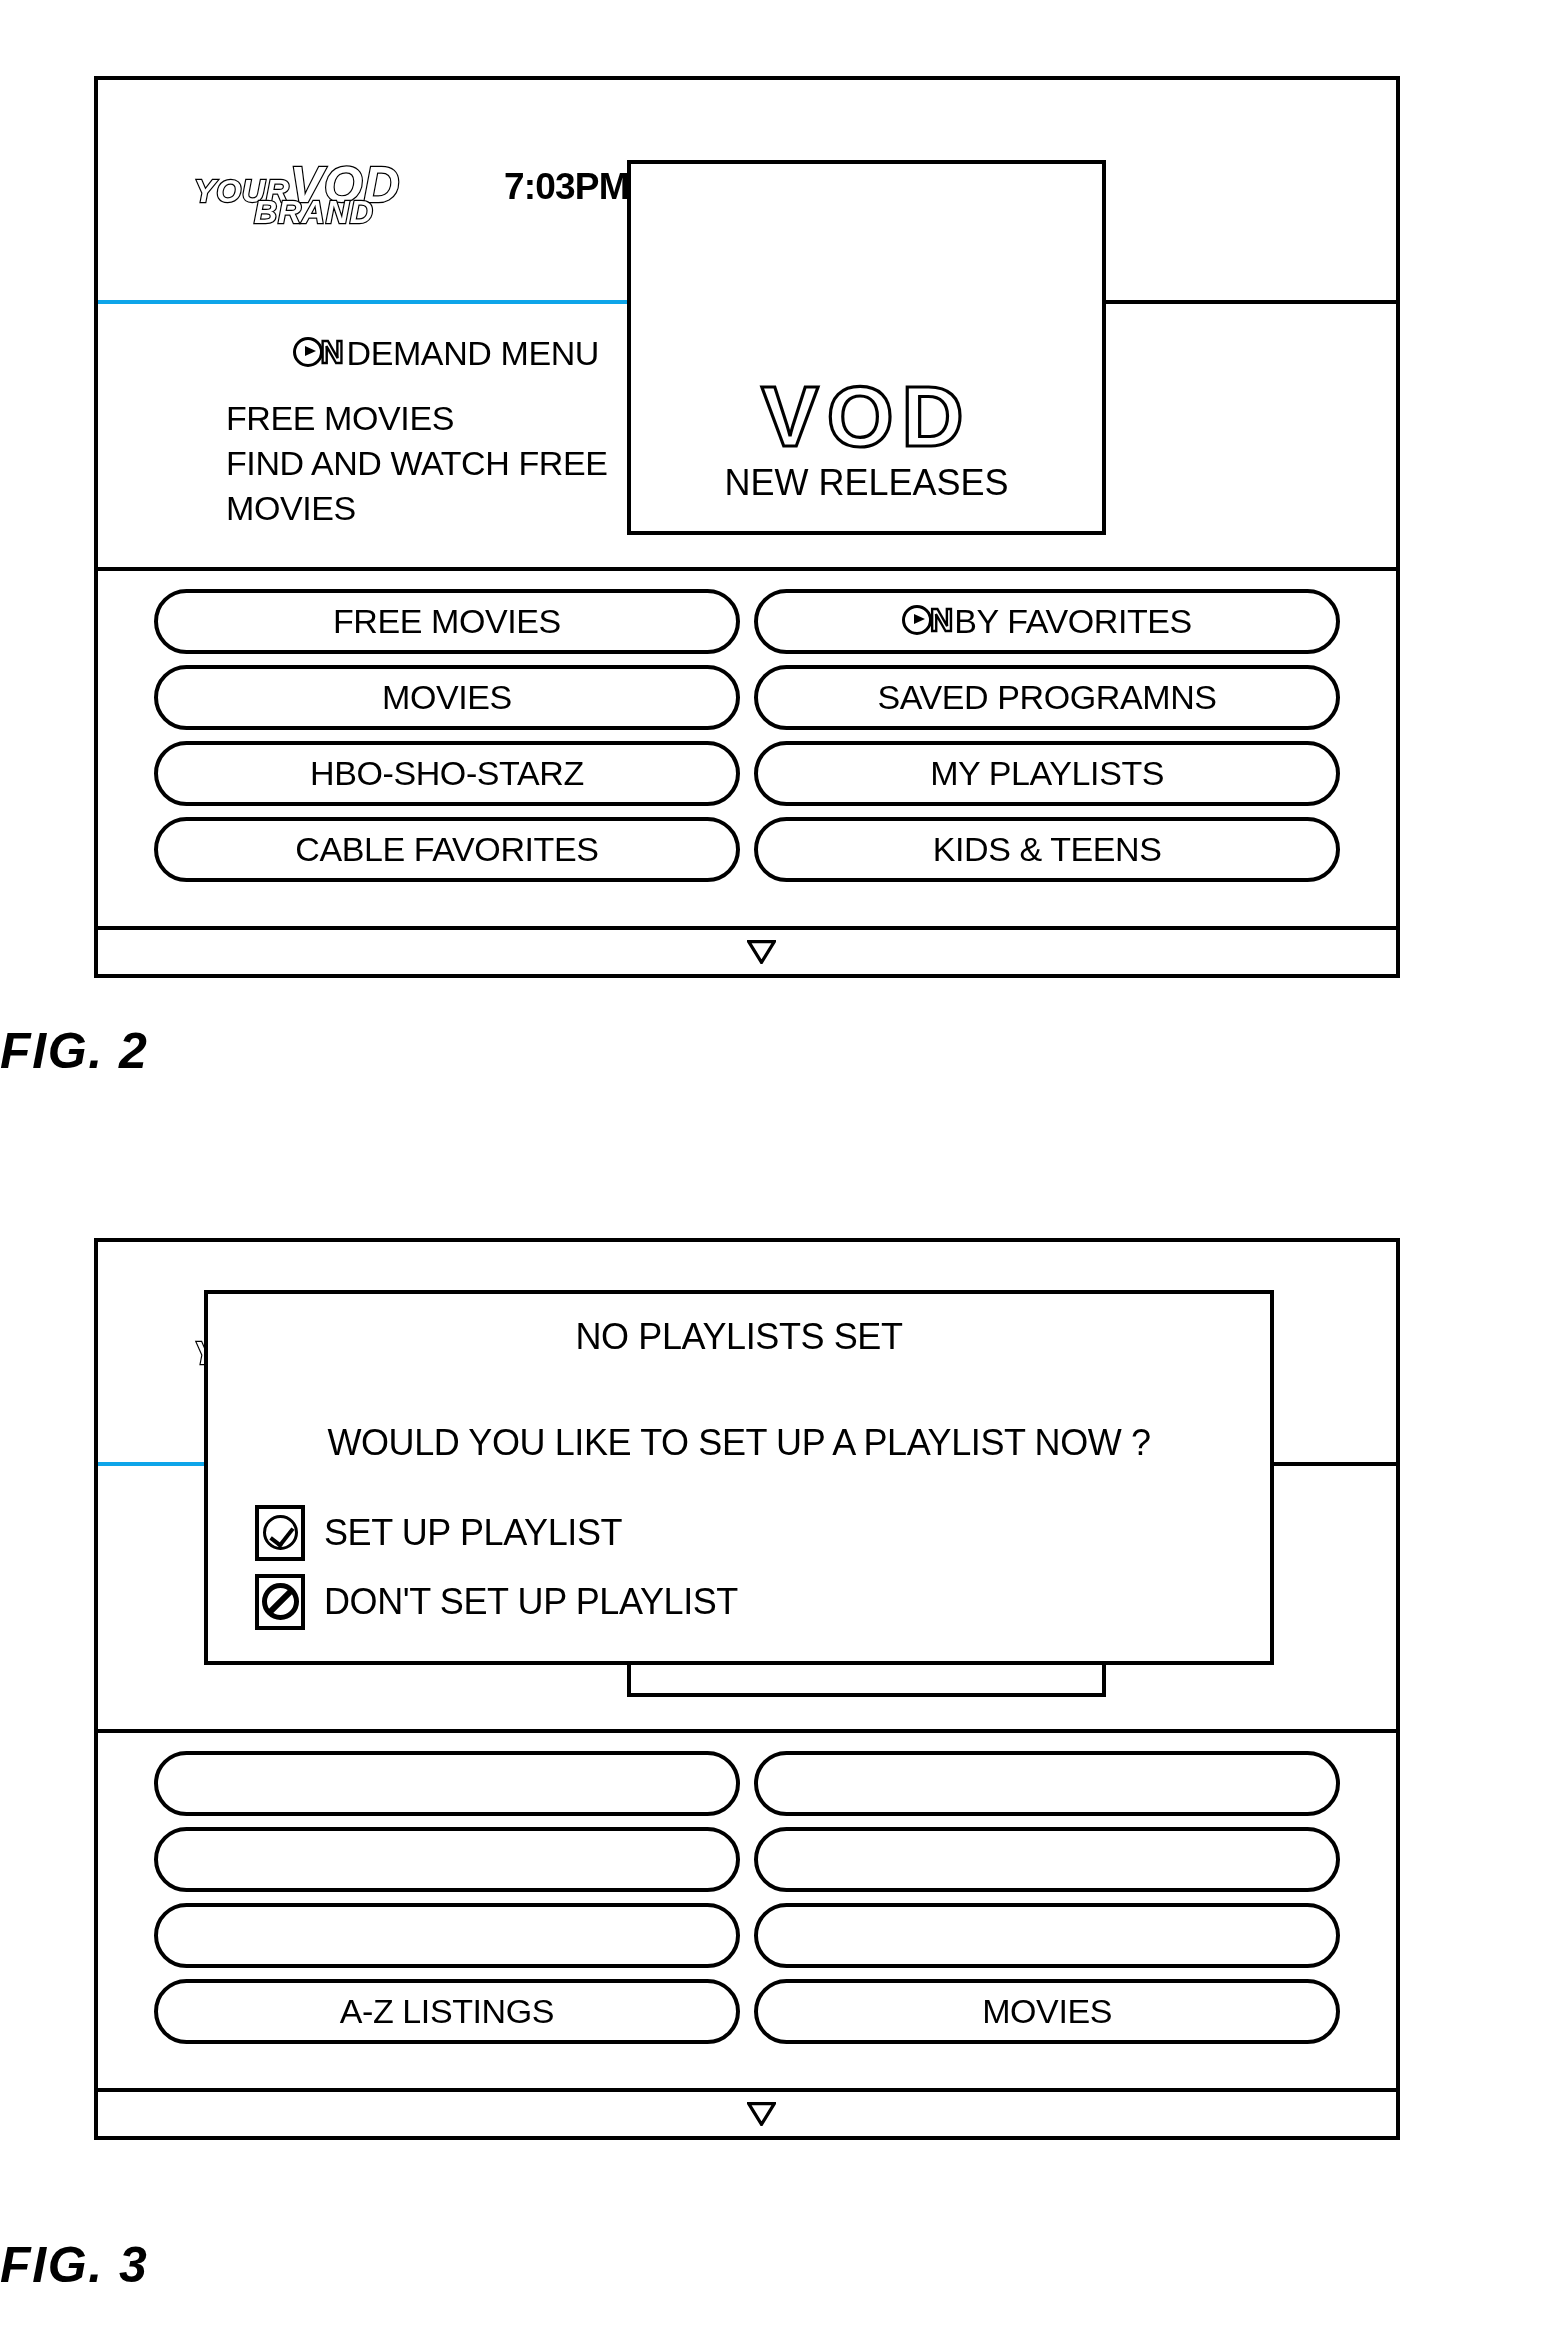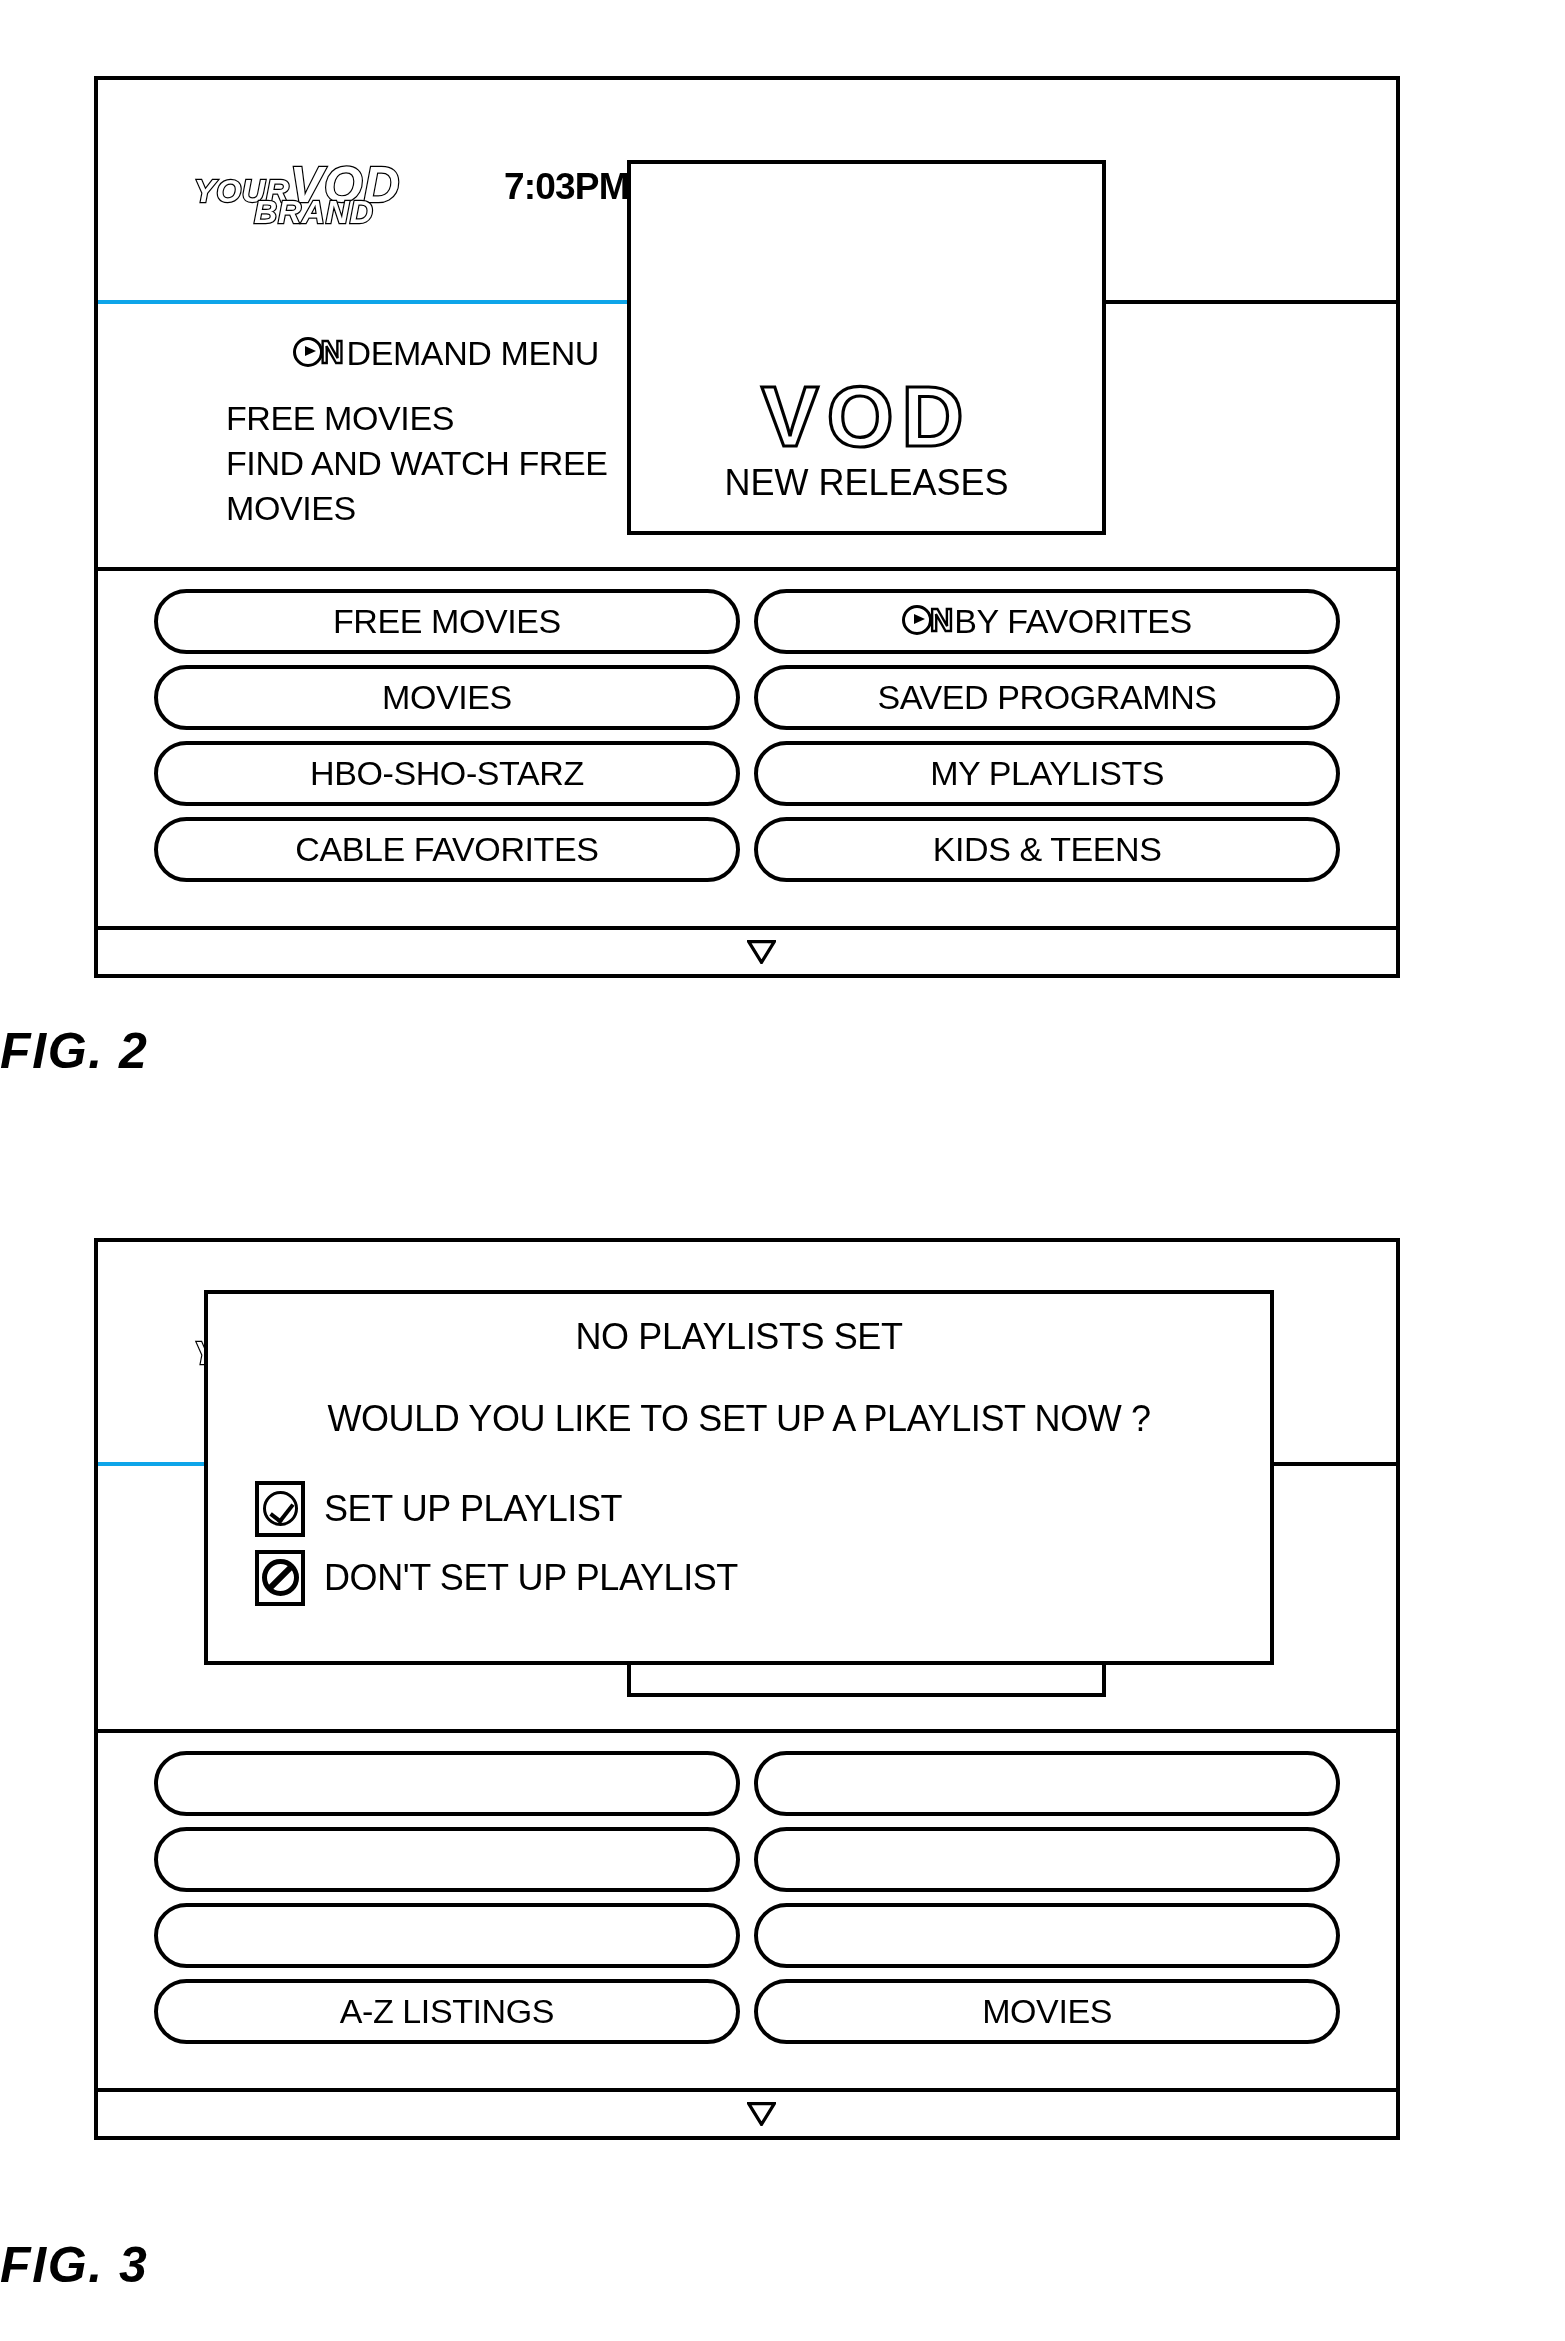--- a/index.html
+++ b/index.html
@@ -289,21 +289,21 @@
   .dlg-title{
     text-align:center;
     font-size:36px;
     letter-spacing:-0.4px;
     margin-top:22.4px;
   }
   .dlg-question{
     text-align:center;
     font-size:36px;
     letter-spacing:-0.4px;
-    margin-top:40px;
+    margin-top:64px;
   }
   .dlg-options{
     margin-top:34px;
     padding-left:47px;
   }
   .dlg-option{
     display:flex;
     align-items:center;
     height:69px;
     font-size:36px;

